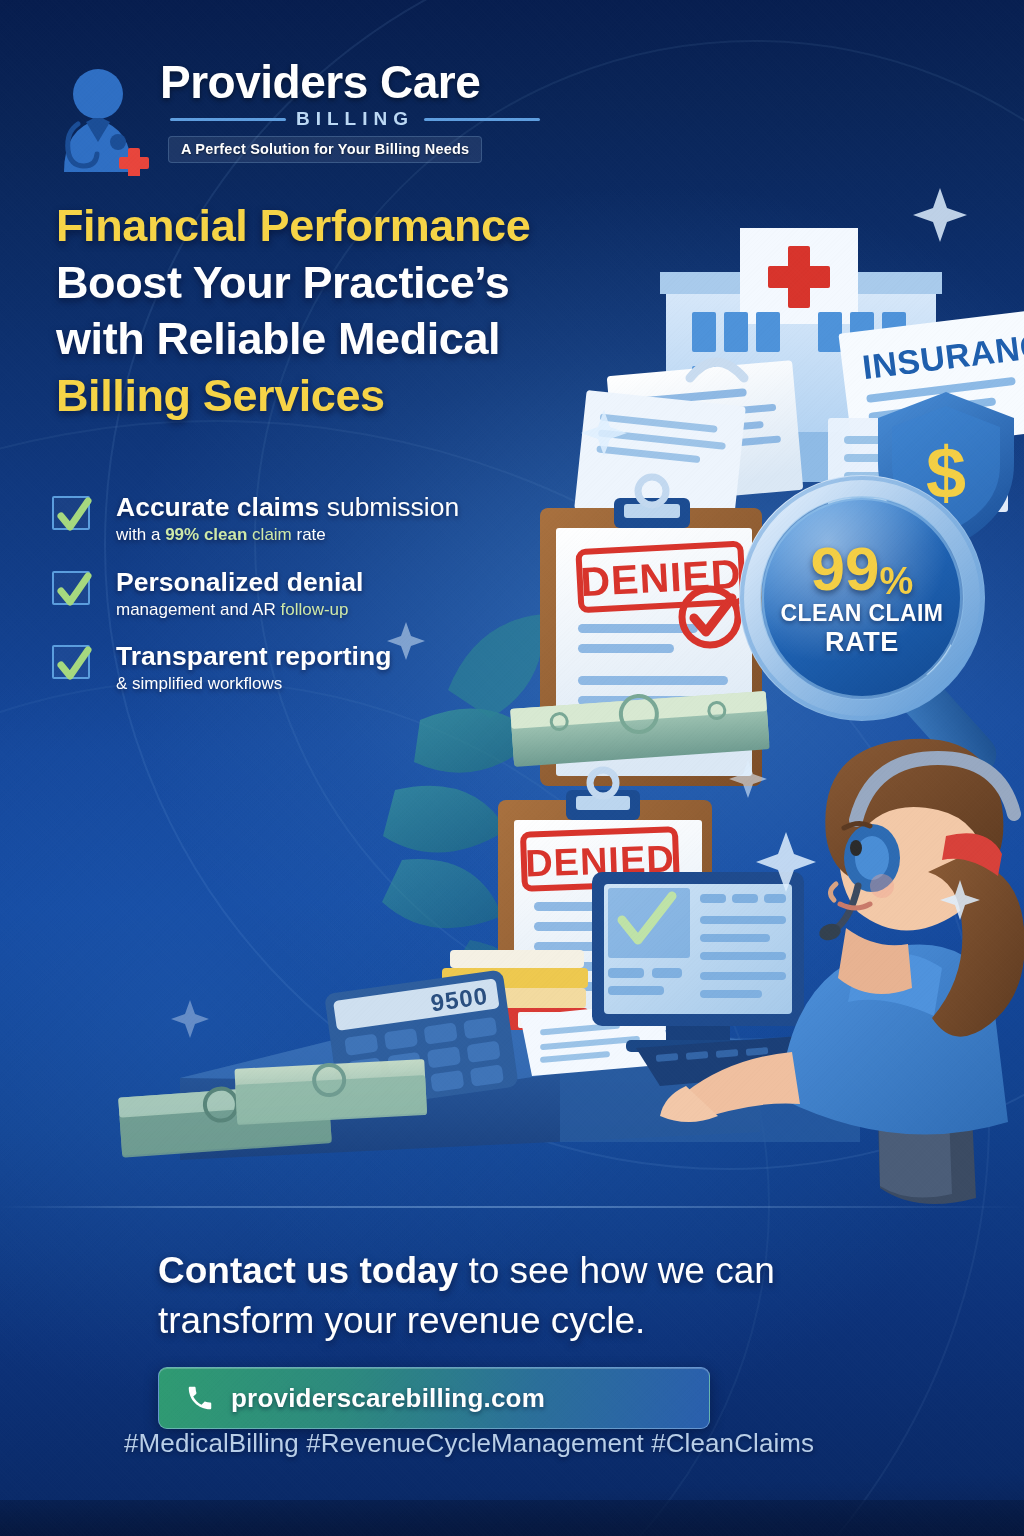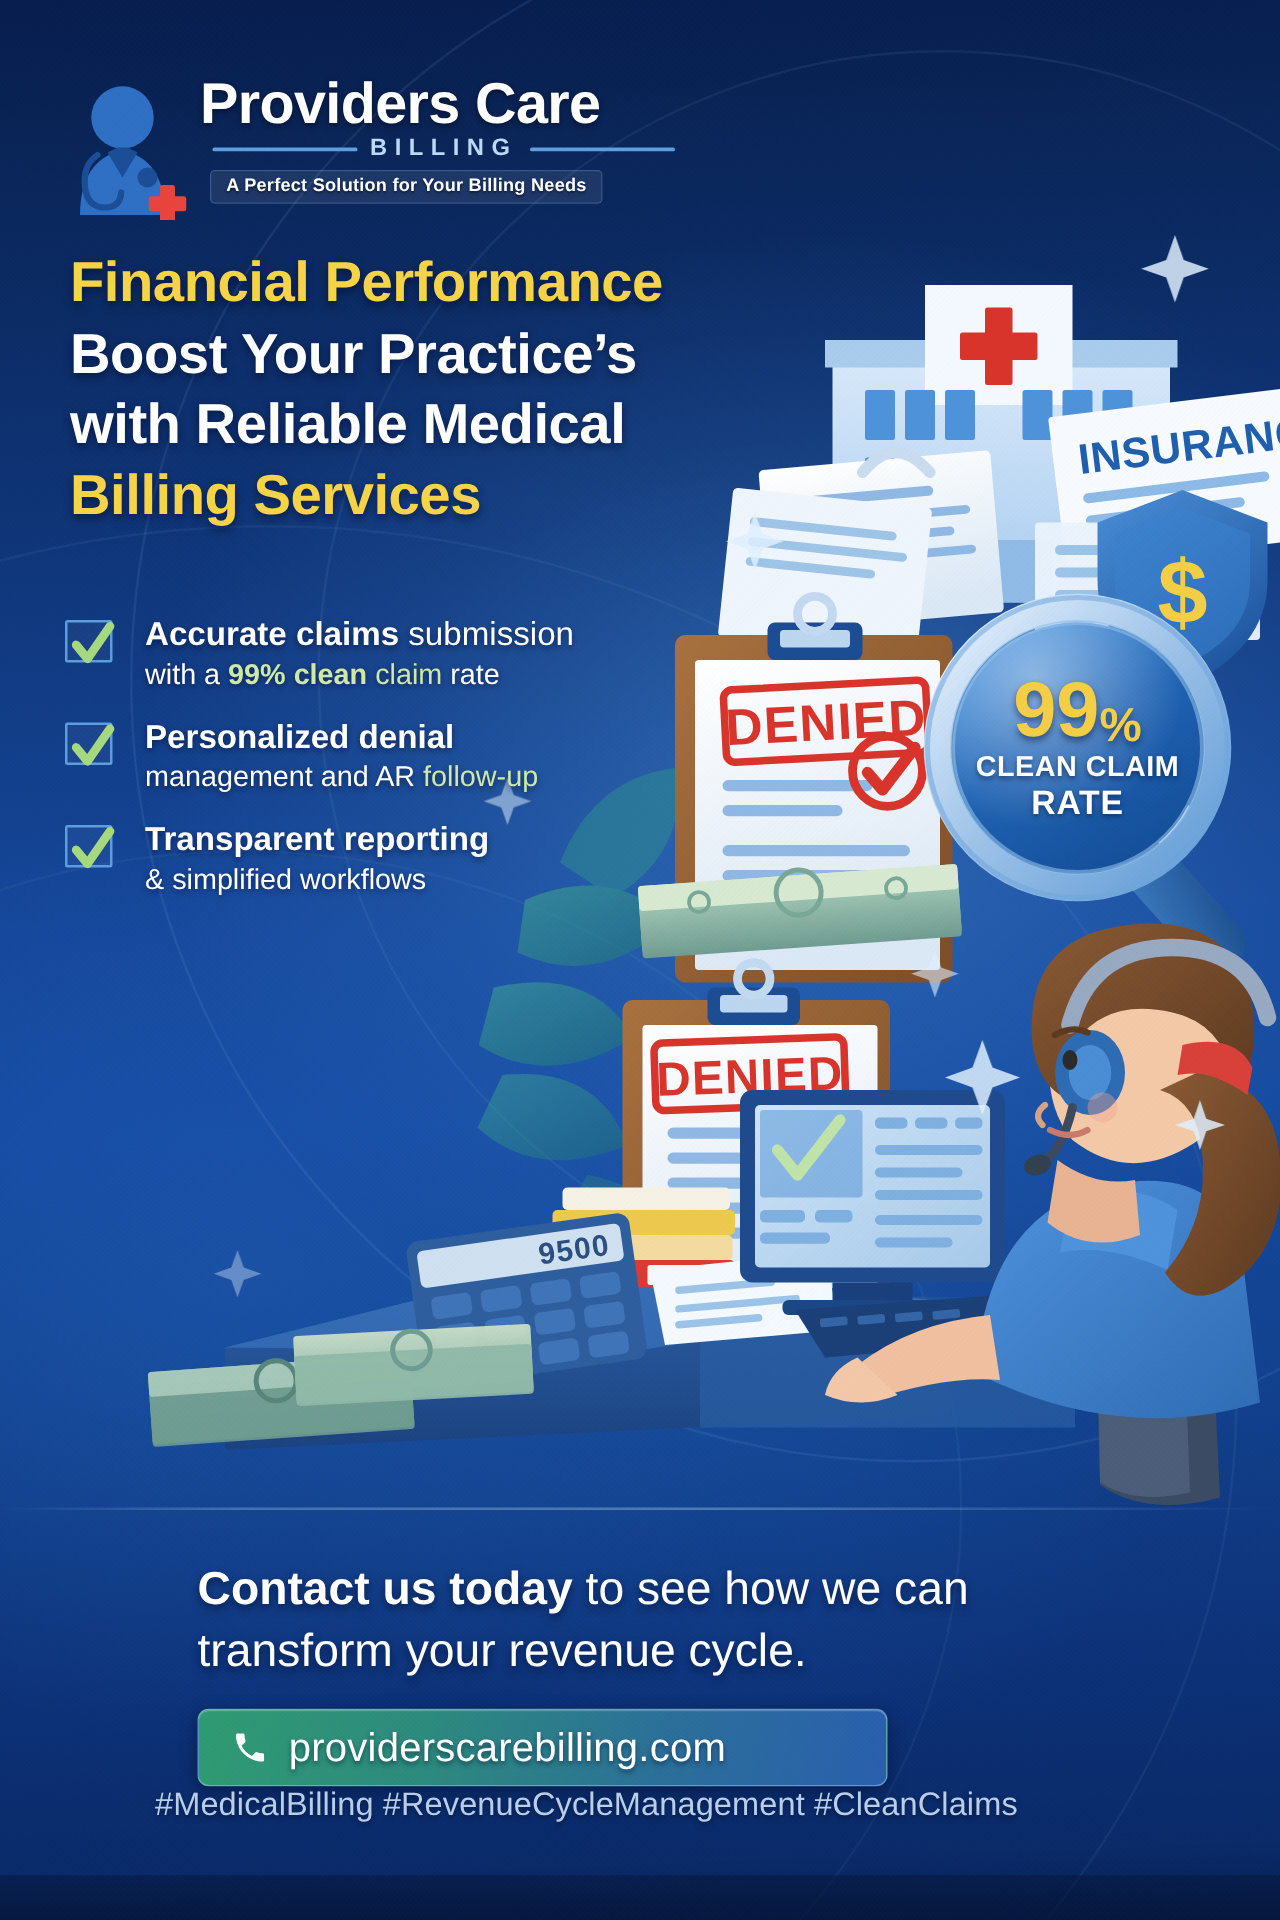--- a/index.html
+++ b/index.html
@@ -110,21 +110,21 @@
     border: 2.5px solid #5b9ede; border-radius: 2px;
     background: rgba(255,255,255,0.04);
   }
   .chk svg { position: absolute; left: 2px; top: -6px; }
   .b-l1 {
     font-size: 26.5px; font-weight: 700; color: #ffffff; line-height: 1.17;
     text-shadow: 0 2px 5px rgba(0,10,40,.55);
   }
   .b-l1 .light { font-weight: 400; }
   .b-l2 {
-    font-size: 23px; font-weight: 400; color: #ffffff; line-height: 1.22;
+    font-size: 17px; font-weight: 400; color: #ffffff; line-height: 1.22;
     margin-top: 2px; text-shadow: 0 2px 5px rgba(0,10,40,.55);
   }
   .b-l2 .hi { color: #cfe9a8; font-weight: 700; }
   .b-l2 .hi-n { color: #cfe9a8; font-weight: 400; }
 
   
   #divider {
     position: absolute; left: 0; top: 1206px; width: 1024px; height: 2px;
     background: linear-gradient(90deg, rgba(170,210,250,0) 0%, rgba(170,210,250,.30) 18%, rgba(170,210,250,.38) 55%, rgba(170,210,250,0) 100%);
   }
@@ -139,21 +139,21 @@
   #cta-text .n { font-weight: 400; }
   #cta-btn {
     margin-top: 22px; width: 552px; height: 62px;
     border-radius: 9px;
     background: linear-gradient(100deg, #2f9b72 0%, #2d8a7e 34%, #2b6f9a 68%, #2a5fae 100%);
     border: 1px solid rgba(175,215,250,.45);
     box-shadow: 0 4px 14px rgba(0,10,40,.45), inset 0 1px 0 rgba(255,255,255,.22);
     display: flex; align-items: center; gap: 16px; padding-left: 26px;
   }
   #cta-url {
-    font-size: 32px; font-weight: 400; color: #ffffff; letter-spacing: .2px;
+    font-size: 26px; font-weight: 700; color: #ffffff; letter-spacing: .2px;
     text-shadow: 0 2px 4px rgba(0,20,50,.55);
   }
   #hashtags {
     position: absolute; left: 124px; top: 1428px;
     font-size: 26px; color: #b9cfe8; letter-spacing: .1px;
     text-shadow: 0 2px 4px rgba(0,10,40,.5);
     white-space: nowrap;
   }
   #bottom-band {
     position: absolute; left: 0; bottom: 0; width: 1024px; height: 36px;

